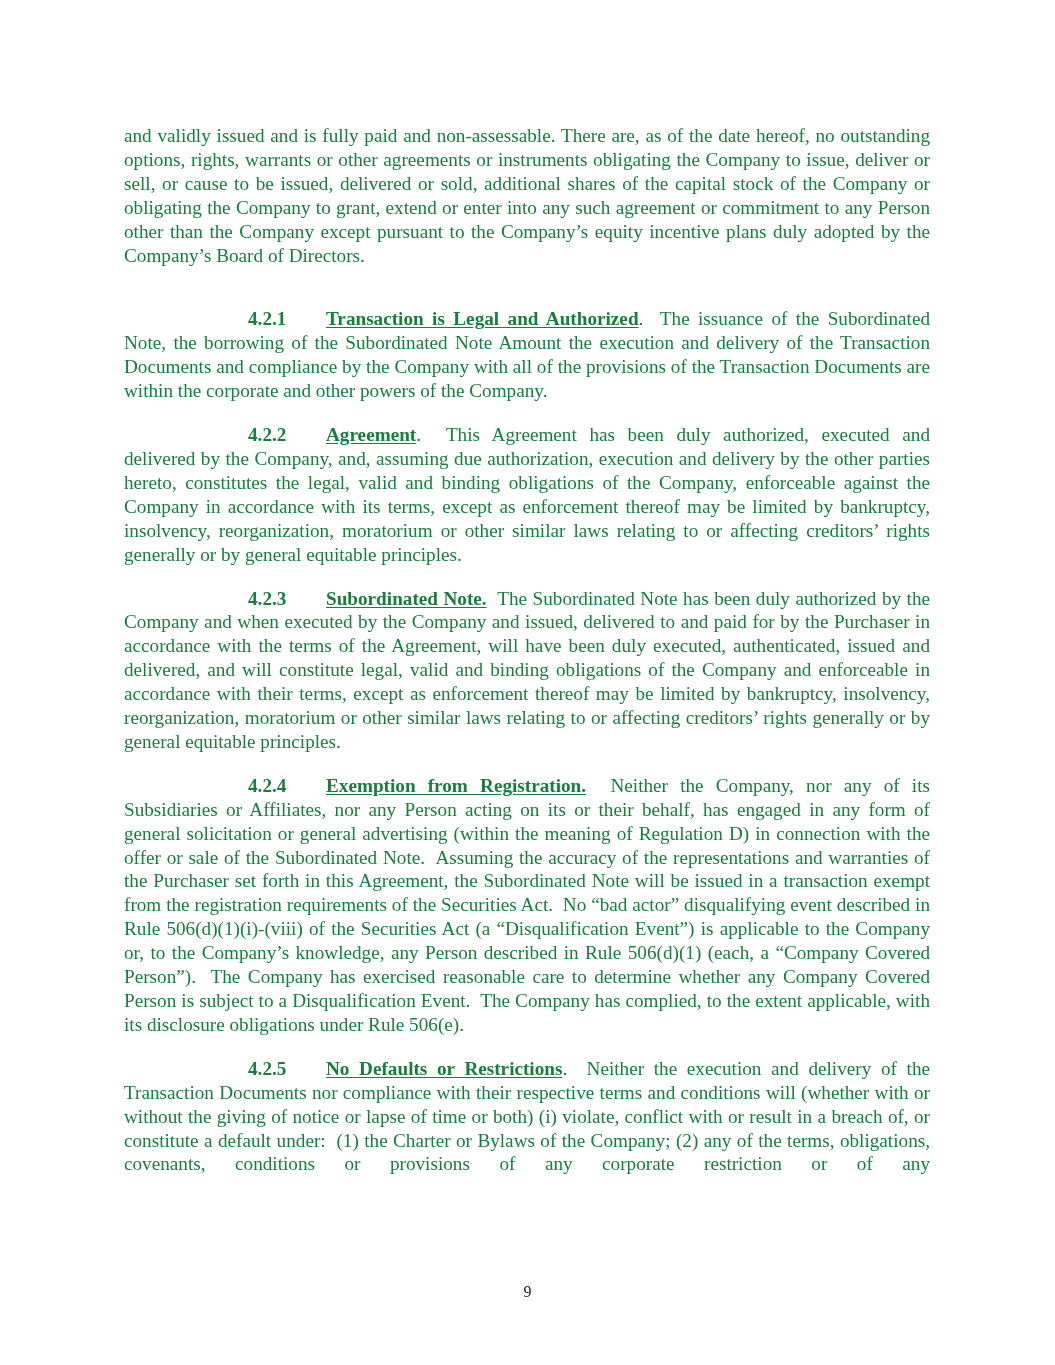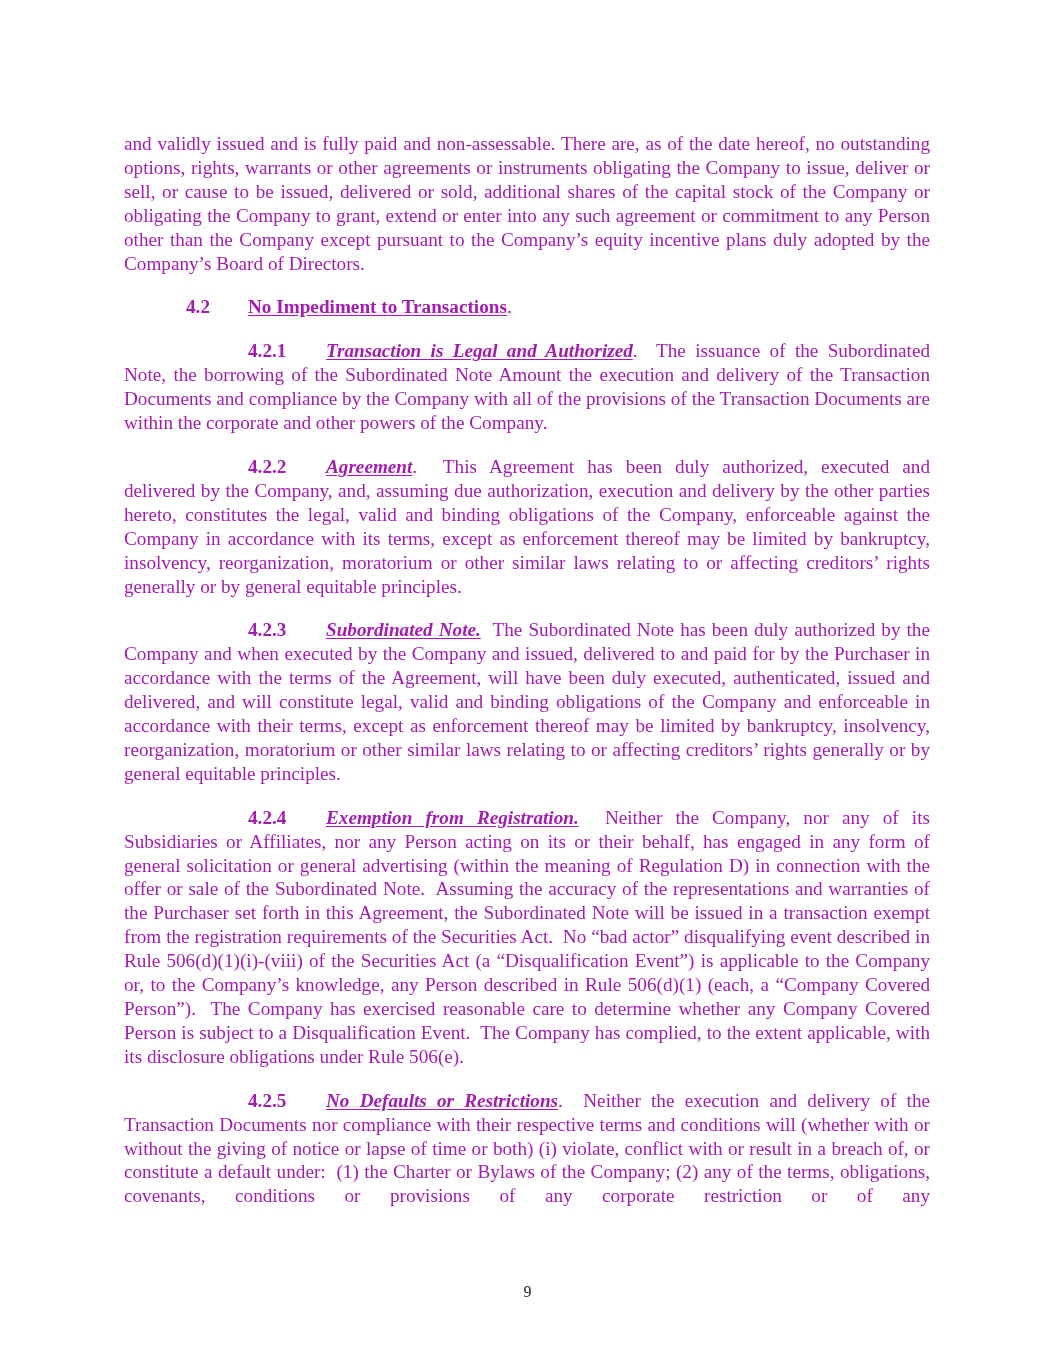--- a/index.html
+++ b/index.html
@@ -1,45 +1,43 @@
 <!DOCTYPE html>
 <html><head>
 <meta charset="utf-8">
 <style>
   html, body { margin: 0; padding: 0; background: #ffffff; }
   body { width: 1055px; height: 1365px; position: relative; overflow: hidden; }
   .page {
     position: absolute; left: 124px; top: 124px; width: 806px;
     font-family: "Liberation Serif", serif; font-size: 19.2px; line-height: 23.9px;
-    color: #a21caf;
-    margin-top: 8px;
+    color: #15803d;
   }
   .para { margin: 0; text-align: justify; text-align-last: left; }
   .gap { height: 20px; }
   .h2 { margin: 0; padding-left: 62px; }
   .h2 .num { display: inline-block; width: 62px; font-weight: bold; }
   .h2 .title { font-weight: bold; text-decoration: underline; text-underline-offset: 2px; }
   .sub .num { display: inline-block; margin-left: 124px; width: 78px; font-weight: bold; }
-  .sub .title { font-weight: bold; text-decoration: underline; text-underline-offset: 2px; font-style: italic; }
+  .sub .title { font-weight: bold; text-decoration: underline; text-underline-offset: 2px; }
   .u { text-underline-offset: 2px; }
   .page-number {
     position: absolute; left: 0; width: 1055px; top: 1283px; text-align: center;
     font-family: "Liberation Serif", serif; font-size: 16px; color: #222;
   }
 </style>
 </head>
 <body>
 
 <div class="page">
 
   <p class="para">and validly issued and is fully paid and non-assessable.  There are, as of the date hereof, no outstanding options, rights, warrants or other agreements or instruments obligating the Company to issue, deliver or sell, or cause to be issued, delivered or sold, additional shares of the capital stock of the Company or obligating the Company to grant, extend or enter into any such agreement or commitment to any Person other than the Company except pursuant to the Company’s equity incentive plans duly adopted by the Company’s Board of Directors.</p>
 
   <div class="gap"></div>
 
-  <p class="para h2"><span class="num">4.2</span><span class="title">No Impediment to Transactions</span><span>.</span></p>
 
   <div class="gap"></div>
 
   <p class="para sub"><span class="num">4.2.1</span><span class="title">Transaction is Legal and Authorized</span><span>.</span><span style="white-space: pre-wrap;">  The issuance of the Subordinated Note, the borrowing of the Subordinated Note Amount the execution and delivery of the Transaction Documents and compliance by the Company with all of the provisions of the Transaction Documents are within the corporate and other powers of the Company.</span></p>
 
   <div class="gap"></div>
 
   <p class="para sub"><span class="num">4.2.2</span><span class="title">Agreement</span><span>.</span><span style="white-space: pre-wrap;">  This Agreement has been duly authorized, executed and delivered by the Company, and, assuming due authorization, execution and delivery by the other parties hereto, constitutes the legal, valid and binding obligations of the Company, enforceable against the Company in accordance with its terms, except as enforcement thereof may be limited by bankruptcy, insolvency, reorganization, moratorium or other similar laws relating to or affecting creditors’ rights generally or by general equitable principles.</span></p>
 
   <div class="gap"></div>

